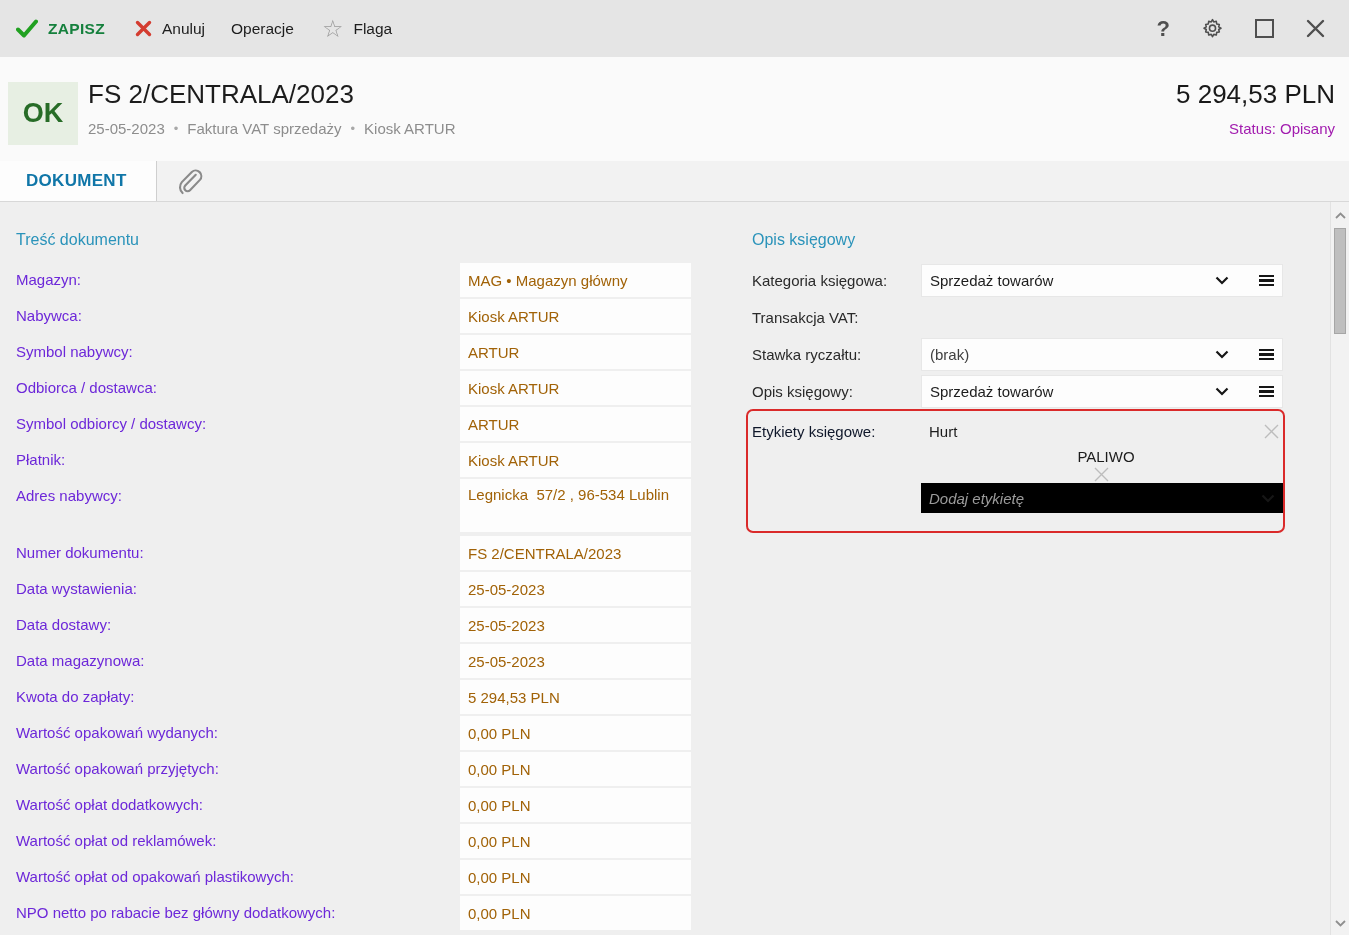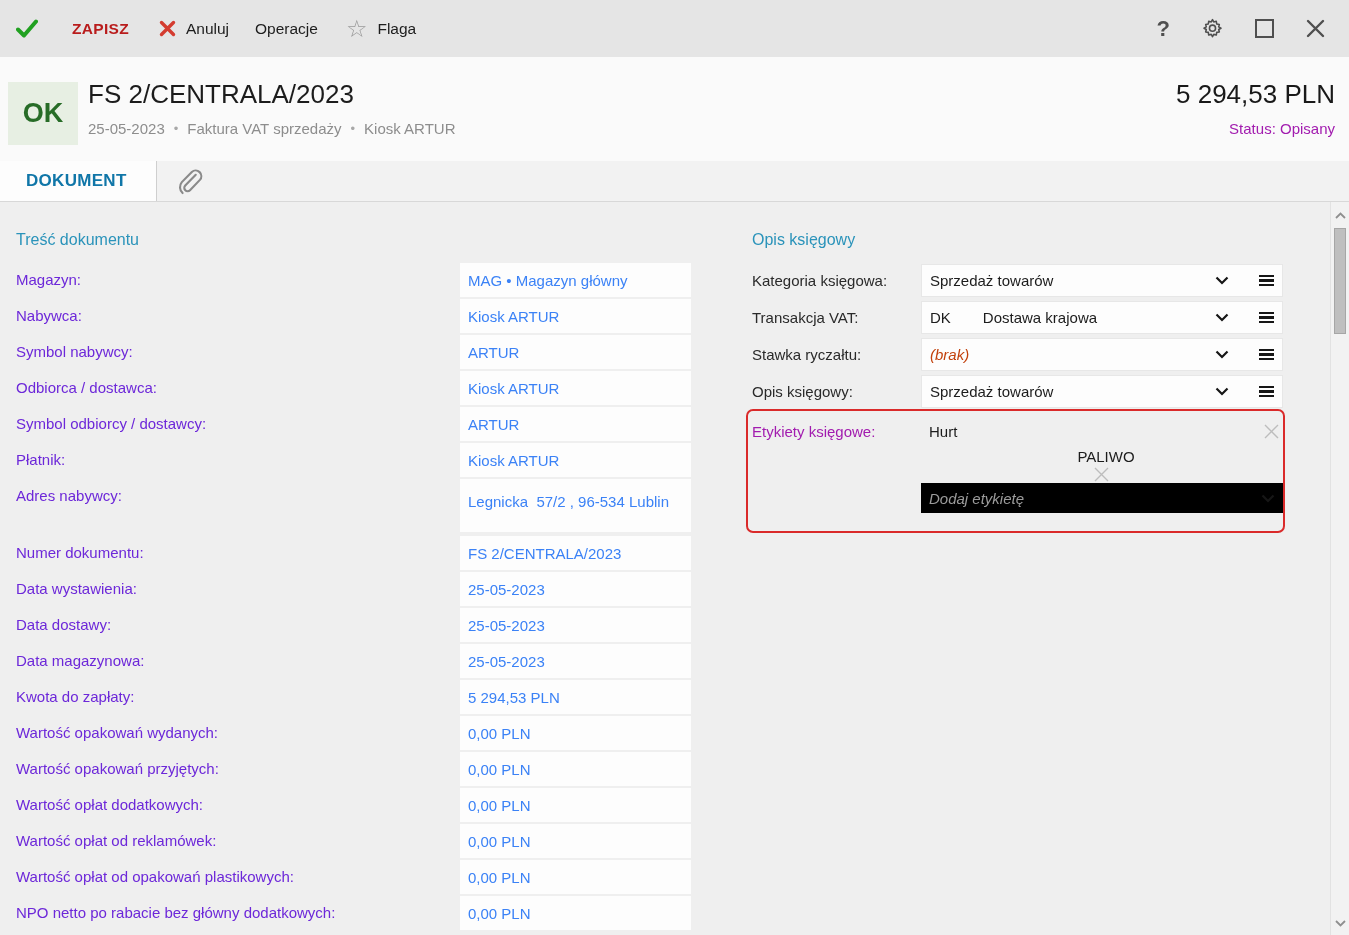--- a/index.html
+++ b/index.html
@@ -9,21 +9,21 @@
     font-size:15px;
   }
   
   .toolbar{
     position:absolute;left:0;top:0;width:1349px;height:57px;
     background:#e5e5e5;display:flex;align-items:center;padding-left:16px;box-sizing:border-box;
   }
   .tbtn{display:flex;align-items:center;gap:10px;cursor:default;font-size:15.5px;color:#1d1d1d;}
   .tbtn .icon{display:flex;align-items:center;}
   .tbtn.save{margin-right:30px;}
-  .tbtn.save .lbl{color:#b91c1c;font-weight:bold;letter-spacing:.3px;margin-left:24px;}
+  .tbtn.save .lbl{color:#15803d;font-weight:bold;letter-spacing:.3px;}
   .tbtn.cancel{margin-right:26px;}
   .tbtn.operations{margin-right:28px;}
   .star-glyph{font-size:24px;color:#9a9a9a;line-height:1;}
   .win-controls{margin-left:auto;display:flex;align-items:center;gap:32px;padding-right:24px;}
   .win-controls>span{display:flex;align-items:center;justify-content:center;color:#4f4f4f;}
   .help-glyph{font-size:22px;font-weight:bold;color:#4f4f4f;}
   .max-box{width:15px;height:15px;border:2px solid #4f4f4f;display:inline-block;}
   
   .header{position:absolute;left:0;top:57px;width:1349px;height:104px;background:#fafafa;}
   .ok-badge{
@@ -50,40 +50,40 @@
   .heading-right{left:752px;top:29px;}
   
   .left-rows{position:absolute;left:0;top:61px;width:700px;}
   .frow{position:relative;height:34px;margin-bottom:2px;}
   .frow.tall{height:53px;margin-bottom:4px;}
   .flbl{position:absolute;left:16px;top:0;line-height:34px;color:#6d28d9;white-space:nowrap;}
   .fbox{
     position:absolute;left:460px;top:0;width:231px;height:34px;background:#fdfdfd;
     display:flex;align-items:center;padding:0 8px;box-sizing:border-box;
   }
-  .frow.tall .fbox{height:53px;align-items:flex-start;padding-top:12px;}
-  .fval{white-space:pre-wrap;line-height:21px;color:#3b82f6;}
+  .frow.tall .fbox{height:53px;align-items:flex-start;padding-top:5px;}
+  .fval{white-space:pre-wrap;line-height:21px;color:#a16207;}
   
   .right-rows{position:absolute;left:0;top:62px;width:1300px;}
   .rrow{position:relative;height:33px;margin-bottom:4px;}
   .rlbl{position:absolute;left:752px;top:0;line-height:33px;color:#2a2a2a;white-space:nowrap;}
   .combo{
     position:absolute;left:921px;top:0;width:362px;height:33px;background:#fdfdfd;
     border:1px solid #e7e7e7;box-sizing:border-box;display:flex;align-items:center;
     padding:0 8px;gap:30px;
   }
   .combo .cval{flex:1;white-space:pre-wrap;color:#1c1c1c;}
   .combo .ccode{margin-right:2px;color:#1c1c1c;}
-  .combo .cval.muted{color:#c2410c;font-style:italic;}
+  .combo .cval.muted{color:#404040;}
   .menu-icon{width:15px;height:11px;border-top:2.5px solid #161616;border-bottom:2.5px solid #161616;position:relative;box-sizing:border-box;flex:none;}
   .menu-icon::after{content:"";position:absolute;left:0;right:0;top:2px;height:2.5px;background:#161616;}
   .chev{flex:none;display:flex;align-items:center;}
   
   .tags-highlight{position:absolute;left:746px;top:207px;width:539px;height:124px;border:2px solid #da2a2a;border-radius:7px;box-sizing:border-box;}
-  .tags-label{position:absolute;left:752px;top:213px;line-height:33px;color:#a21caf;}
+  .tags-label{position:absolute;left:752px;top:213px;line-height:33px;color:#0f172a;}
   .tag-row{position:absolute;left:921px;width:362px;height:33px;display:flex;align-items:center;}
   .tag-row .tname{flex:1;padding-left:8px;color:#1c1c1c;}
   .tag-x{flex:none;margin-right:2px;display:flex;align-items:center;}
   .tag-add{
     position:absolute;left:921px;top:281px;width:362px;height:30px;background:#000000;
     display:flex;align-items:center;padding:0 8px;box-sizing:border-box;
   }
   .tag-add .ph{flex:1;color:#9b9b9b;font-style:italic;}
   
   .scrollbar{position:absolute;right:0;top:0;width:19px;height:733px;background:#f2f2f2;border-left:1px solid #e2e2e2;box-sizing:border-box;}
@@ -292,30 +292,20 @@
             <span class="chev">
               <svg width="14" height="9" viewBox="0 0 14 9">
                 <path d="M1.5 1.5 L7 7 L12.5 1.5" fill="none" stroke="#161616" stroke-width="2.2"></path>
               </svg>
             </span>
             <span class="menu-icon"></span>
           </div>
         </div>
         <div class="rrow">
           <span class="rlbl">Transakcja VAT:</span>
-          <div class="combo">
-            <span class="ccode">DK</span>
-            <span class="cval">Dostawa krajowa</span>
-            <span class="chev">
-              <svg width="14" height="9" viewBox="0 0 14 9">
-                <path d="M1.5 1.5 L7 7 L12.5 1.5" fill="none" stroke="#161616" stroke-width="2.2"></path>
-              </svg>
-            </span>
-            <span class="menu-icon"></span>
-          </div>
         </div>
         <div class="rrow">
           <span class="rlbl">Stawka ryczałtu:</span>
           <div class="combo">
             <span class="cval muted">(brak)</span>
             <span class="chev">
               <svg width="14" height="9" viewBox="0 0 14 9">
                 <path d="M1.5 1.5 L7 7 L12.5 1.5" fill="none" stroke="#161616" stroke-width="2.2"></path>
               </svg>
             </span>

